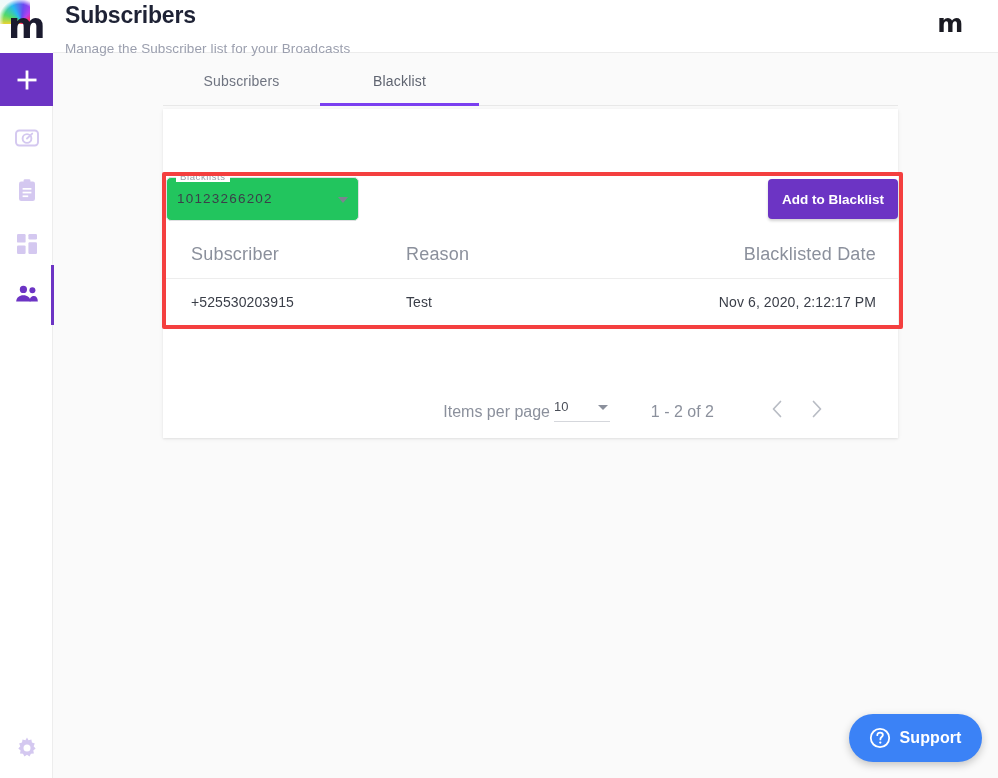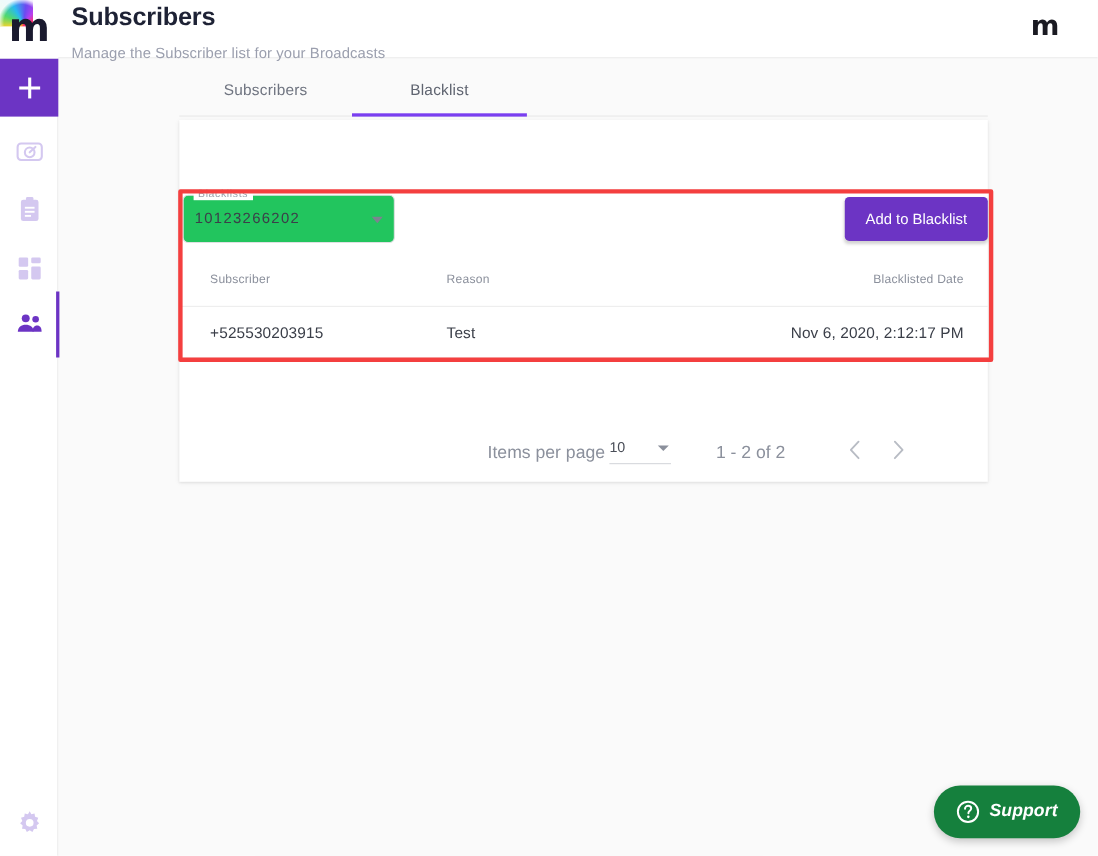--- a/index.html
+++ b/index.html
@@ -117,36 +117,36 @@
   .field-arrow {
     position: absolute; right: 10px; top: 19px;
     width: 0; height: 0; border-left: 5.5px solid transparent;
     border-right: 5.5px solid transparent; border-top: 6px solid #7d8390;
   }
 
   .btn-primary {
     position: absolute; right: 0px; top: 70px; width: 130px; height: 40px;
     background: #6c34c4; color: #fff; border: 0; border-radius: 4px;
     font-family: "Liberation Sans", sans-serif;
-    font-size: 13.5px; font-weight: 400; cursor: pointer;
+    font-size: 13.5px; font-weight: 700; cursor: pointer;
     box-shadow: 0 2px 3px rgba(0,0,0,.18);
   }
 
   
   .tbl { position: absolute; left: 0; top: 121px; width: 735px; }
   .trow {
     position: relative; width: 735px; height: 47px;
     border-bottom: 1px solid #ededed;
   }
   .trow.header { height: 49px; }
   .trow.last { border-bottom: 1px solid #ededed; }
   .c-sub  { position: absolute; left: 28px;  top: 0; height: 100%; display: flex; align-items: center; }
   .c-rea  { position: absolute; left: 243px; top: 0; height: 100%; display: flex; align-items: center; }
   .c-date { position: absolute; right: 22px; top: 0; height: 100%; display: flex; align-items: center; }
-  .th { font-size: 11px; color: #8b909c; letter-spacing: .2px; }
+  .th { font-size: 18px; color: #8b909c; letter-spacing: .2px; }
   .td { font-size: 14px; color: #3a3e48; letter-spacing: .1px; }
 
   
   .pager {
     position: absolute; left: 0; bottom: 0; width: 735px; height: 56px;
   }
   .pg-ipp   { position: absolute; right: 348px; top: 21px; font-size: 16px; color: #8b909c; }
   .pg-sel   { position: absolute; right: 288px; top: 14px; width: 56px; height: 26px;
               border-bottom: 1px solid #d5d7dc; cursor: pointer; }
   .pg-selv  { position: absolute; left: 0; top: 3px; font-size: 13px; color: #4a4e58; }
@@ -161,24 +161,23 @@
 
   
   .annot {
     position: absolute; left: 162px; top: 172px; width: 741px; height: 157px;
     border: 4px solid #f43f3f; z-index: 9; pointer-events: none; border-radius: 2px;
   }
 
   
   .support {
     position: absolute; right: 16px; bottom: 16px; width: 133px; height: 48px;
-    background: #15803d; border-radius: 24px; display: flex; align-items: center;
+    background: #3b82f6; border-radius: 24px; display: flex; align-items: center;
     justify-content: center; gap: 8px; cursor: pointer; z-index: 10;
     box-shadow: 0 3px 8px rgba(0,0,0,.22);
-    font-style: italic;
   }
   .support-label { color: #fff; font-size: 16px; font-weight: 700; letter-spacing: .1px; }
 </style>
 </head>
 <body>
 
 <div id="root">
 
   <div class="topbar">
     <div class="logo-tile">

